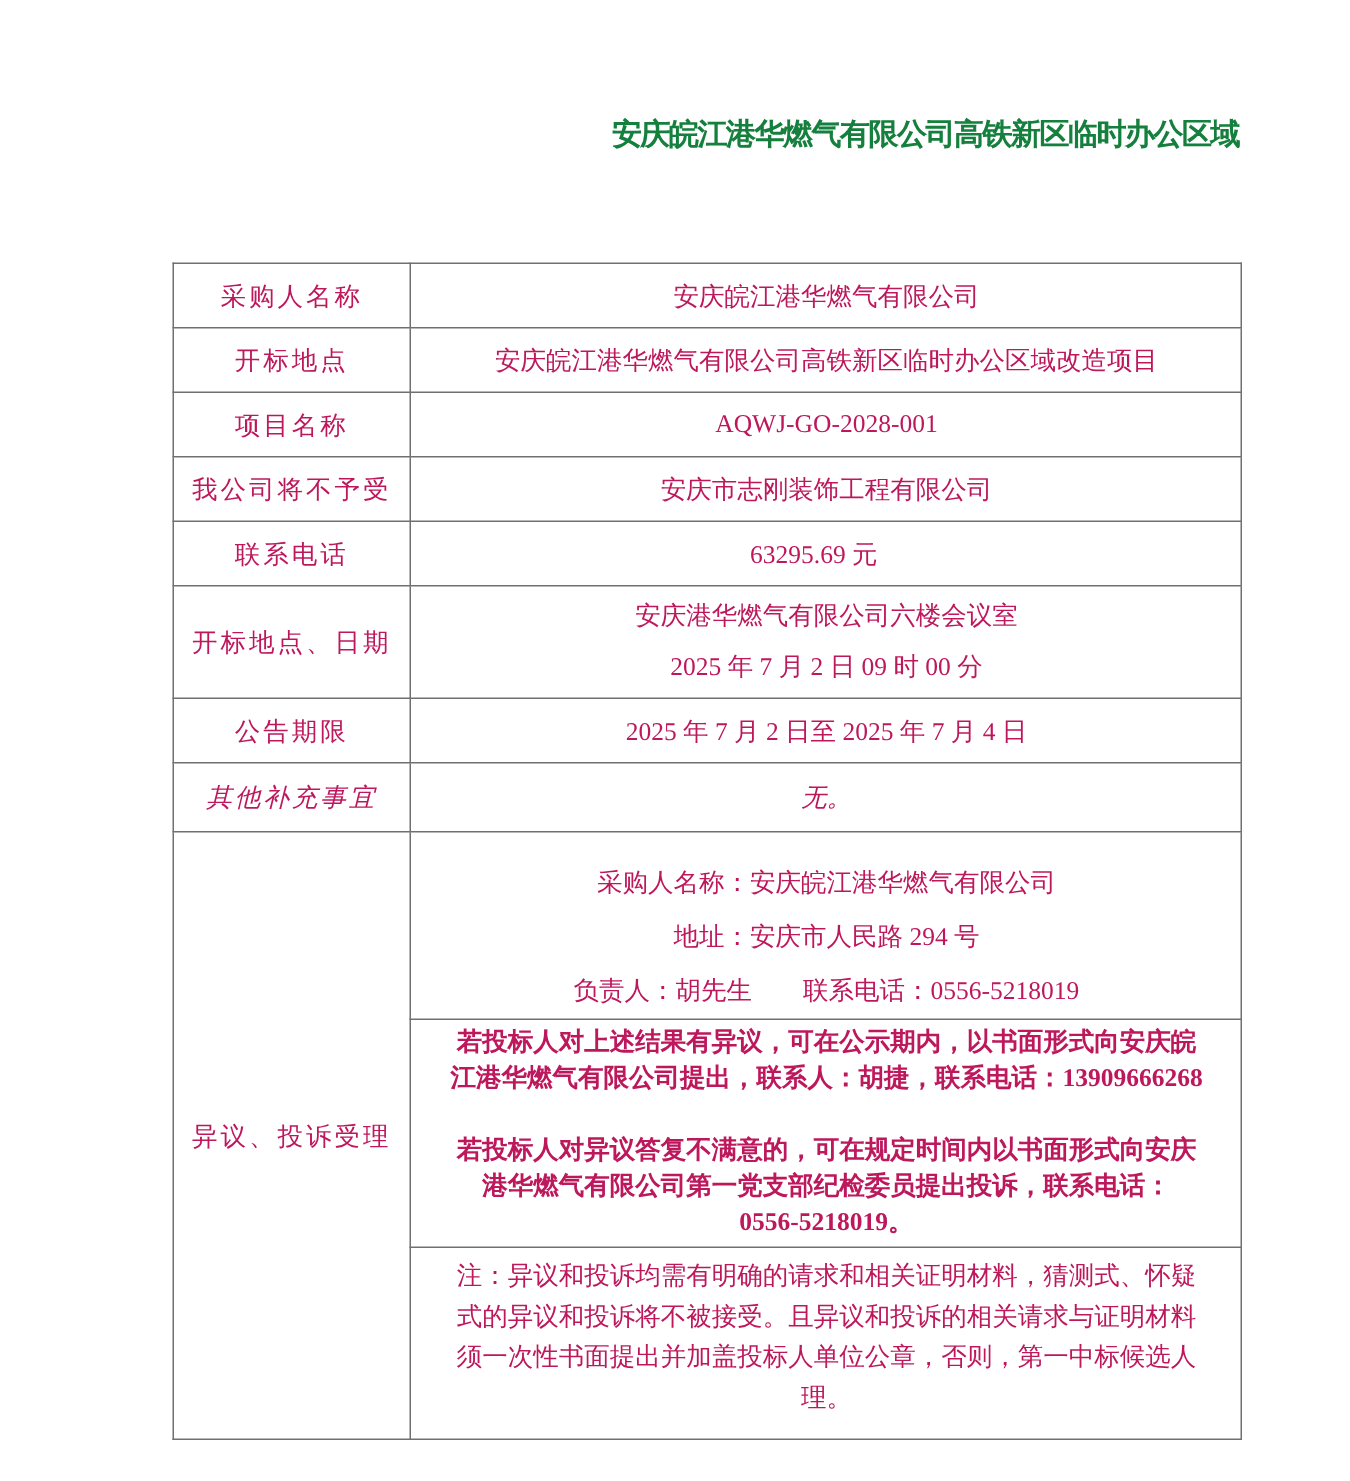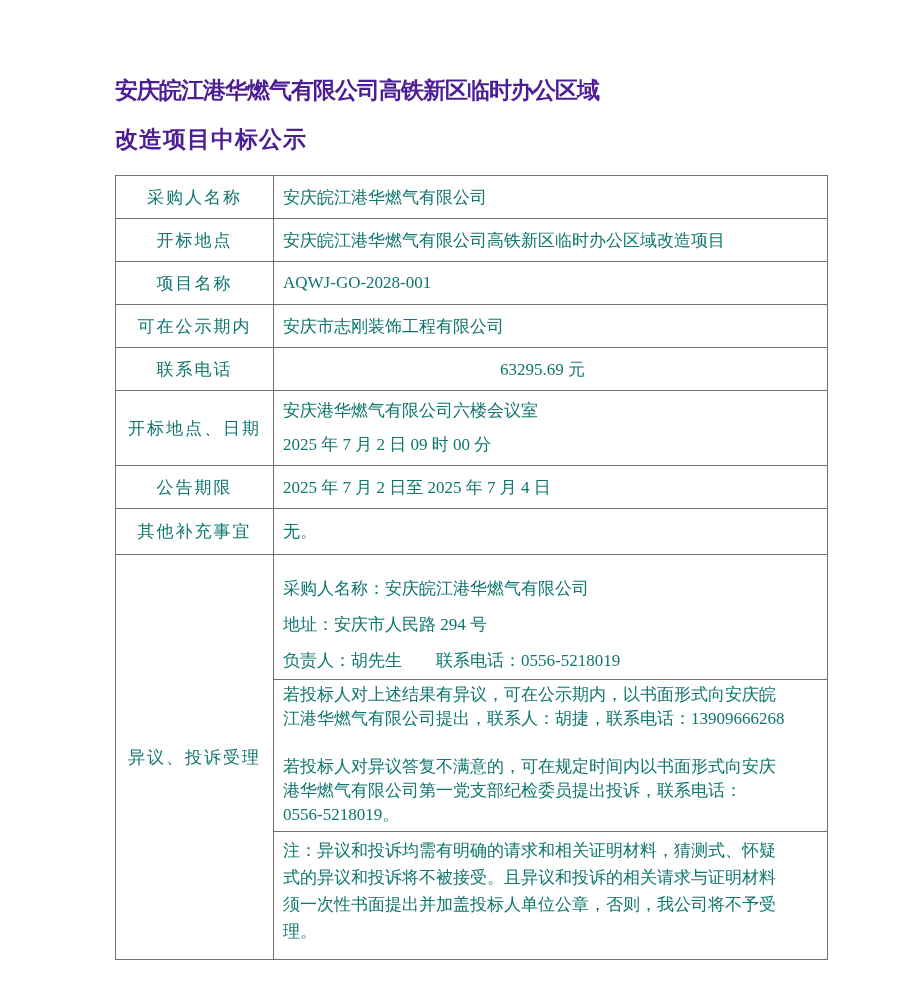--- a/index.html
+++ b/index.html
@@ -14,88 +14,88 @@
     background: #ffffff;
     font-family: "Liberation Serif", "DejaVu Serif", serif;
     color: #1c1c1c;
     overflow: hidden;
   }
   .title {
     position: absolute;
     left: 115px;
     top: 66px;
     width: 711px;
-    text-align: left;
+    text-align: right;
     font-weight: bold;
-    font-size: 23px;
-    color: #4c1d95;
+    font-size: 20px;
+    color: #15803d;
   }
   .title .line1 {
     letter-spacing: -1px;
     line-height: 49px;
     height: 49px;
   }
   .title .line2 {
     letter-spacing: 1px;
     line-height: 49px;
     height: 49px;
   }
   table.bid-table {
     position: absolute;
     left: 115px;
     top: 175px;
     width: 712px;
     border-collapse: collapse;
     table-layout: fixed;
     font-size: 17px;
-    color: #0f766e;
+    color: #be185d;
     border-radius: 28px;
   }
   col.c1 { width: 158px; }
   col.c2 { width: 554px; }
   td {
     border: 1px solid #707070;
     padding: 0;
     vertical-align: middle;
     overflow: hidden;
   }
   td.lbl {
     text-align: center;
     letter-spacing: 2px;
   }
   td.val {
     padding-left: 9px;
     padding-right: 8px;
     white-space: pre-wrap;
     word-break: break-all;
+    text-align: center;
   }
   td.val.center {
     text-align: center;
     padding-left: 0;
     padding-right: 16px;
   }
   tr.h42  td { height: 42px; }
-  tr.h45  td { height: 45px; }
+  tr.h45  td { height: 45px; font-style: italic; }
   tr.h74  td { height: 74px; }
   tr.h92  td { height: 92px; }
-  tr.h148 td { height: 148px; }
+  tr.h148 td { height: 148px; font-weight: bold; }
   tr.h122 td { height: 122px; }
   td.val.twolines { line-height: 34px; }
   td.val.sub1 { vertical-align: top; padding-top: 16px;  line-height: 36px; }
   td.val.sub2 { vertical-align: top; padding-top: 3px;  line-height: 24px; }
   td.val.sub3 { vertical-align: top; padding-top: 5px;  line-height: 27px; }
 </style>
 </head>
 <body>
 
 <div class="page">
 
   <div class="title">
     <div class="line1">安庆皖江港华燃气有限公司高铁新区临时办公区域</div>
-    <div class="line2">改造项目中标公示</div>
   </div>
 
   <table class="bid-table">
     <colgroup>
         <col class="c1">
         <col class="c2">
       </colgroup>
     <tbody>
       <tr class="h42">
         <td class="lbl">采购人名称</td>
@@ -103,21 +103,21 @@
       </tr>
       <tr class="h42">
         <td class="lbl">开标地点</td>
         <td class="val">安庆皖江港华燃气有限公司高铁新区临时办公区域改造项目</td>
       </tr>
       <tr class="h42">
         <td class="lbl">项目名称</td>
         <td class="val">AQWJ-GO-2028-001</td>
       </tr>
       <tr class="h42">
-        <td class="lbl">可在公示期内</td>
+        <td class="lbl">我公司将不予受</td>
         <td class="val">安庆市志刚装饰工程有限公司</td>
       </tr>
       <tr class="h42">
         <td class="lbl">联系电话</td>
         <td class="val center">63295.69 元</td>
       </tr>
       <tr class="h74">
         <td class="lbl">开标地点、日期</td>
         <td class="val twolines">安庆港华燃气有限公司六楼会议室
 2025 年 7 月 2 日 09 时 00 分</td>
@@ -140,19 +140,19 @@
         <td class="val sub2">若投标人对上述结果有异议，可在公示期内，以书面形式向安庆皖
 江港华燃气有限公司提出，联系人：胡捷，联系电话：13909666268
 
 若投标人对异议答复不满意的，可在规定时间内以书面形式向安庆
 港华燃气有限公司第一党支部纪检委员提出投诉，联系电话：
 0556-5218019。</td>
       </tr>
       <tr class="h122">
         <td class="val sub3">注：异议和投诉均需有明确的请求和相关证明材料，猜测式、怀疑
 式的异议和投诉将不被接受。且异议和投诉的相关请求与证明材料
-须一次性书面提出并加盖投标人单位公章，否则，我公司将不予受
+须一次性书面提出并加盖投标人单位公章，否则，第一中标候选人
 理。</td>
       </tr>
     </tbody>
   </table>
 
 </div>
 
 </body></html>

